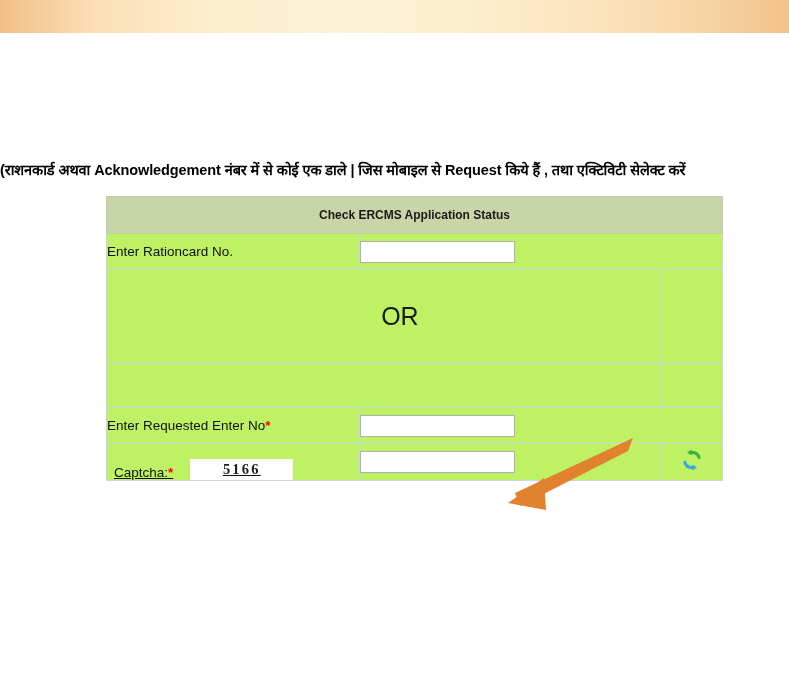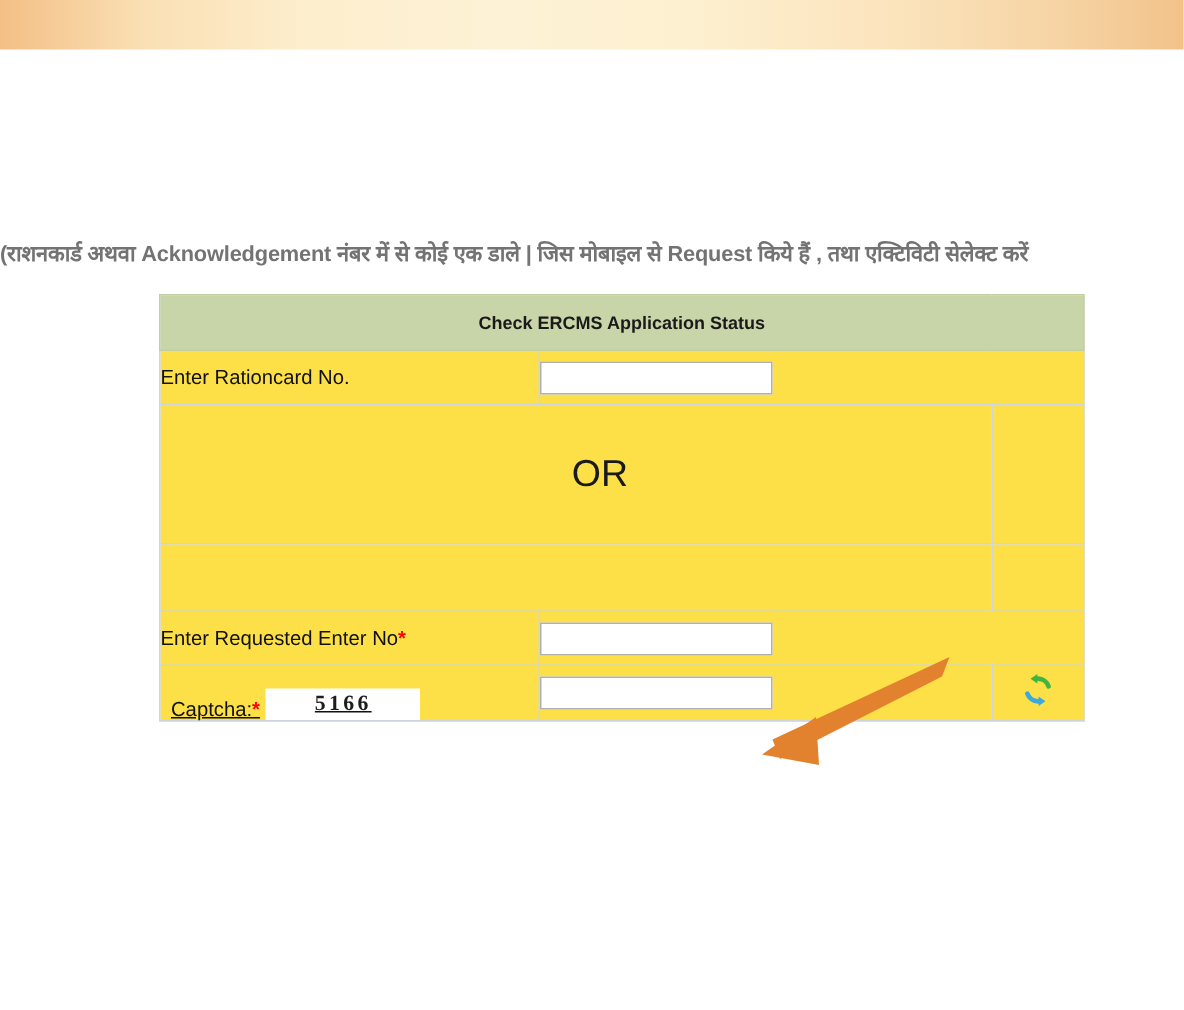--- a/index.html
+++ b/index.html
@@ -32,21 +32,21 @@
         #f6d3a3 90%,
         #f2c28a 100%);
   }
 
   
   #instruction {
     position: absolute;
     left: 0;
     top: 160px;
     width: 789px;
-    color: #737373;
+    color: #000000;
     font-family: "Liberation Sans", sans-serif;
     font-size: 14.5px;
     font-weight: bold;
     line-height: 20px;
     white-space: nowrap;
     letter-spacing: -0.1px;
   }
 
   
   #status-table {
@@ -54,21 +54,21 @@
     left: 106px;
     top: 196px;
     width: 617px;
     border-collapse: collapse;
     table-layout: fixed;
     background: #eef2f9;
   }
   #status-table td,
   #status-table th {
     border: 1px solid #cdd5e0;
-    background: #fde047;
+    background: #bef264;
     padding: 0;
     vertical-align: middle;
   }
   .col-label  { width: 253px; }
   .col-field  { width: 301px; }
   .col-extra  { width: 61px; }
 
   th.table-title {
     background: #c7d5a8 !important;
     border: 1px solid #c1cfa2 !important;
@@ -149,21 +149,21 @@
     height: 36px;
     padding-left: 7px;
     text-decoration: underline;
   }
   .captcha-label {
     font-size: 13.5px;
     color: #111111;
     white-space: nowrap;
   }
   .captcha-box {
-    margin-left: 4px;
+    margin-left: 17px;
     width: 103px;
     height: 21px;
     background: #ffffff;
     display: flex;
     align-items: center;
     justify-content: center;
   }
   .captcha-code {
     font-family: "Liberation Serif", serif;
     font-size: 14.5px;

